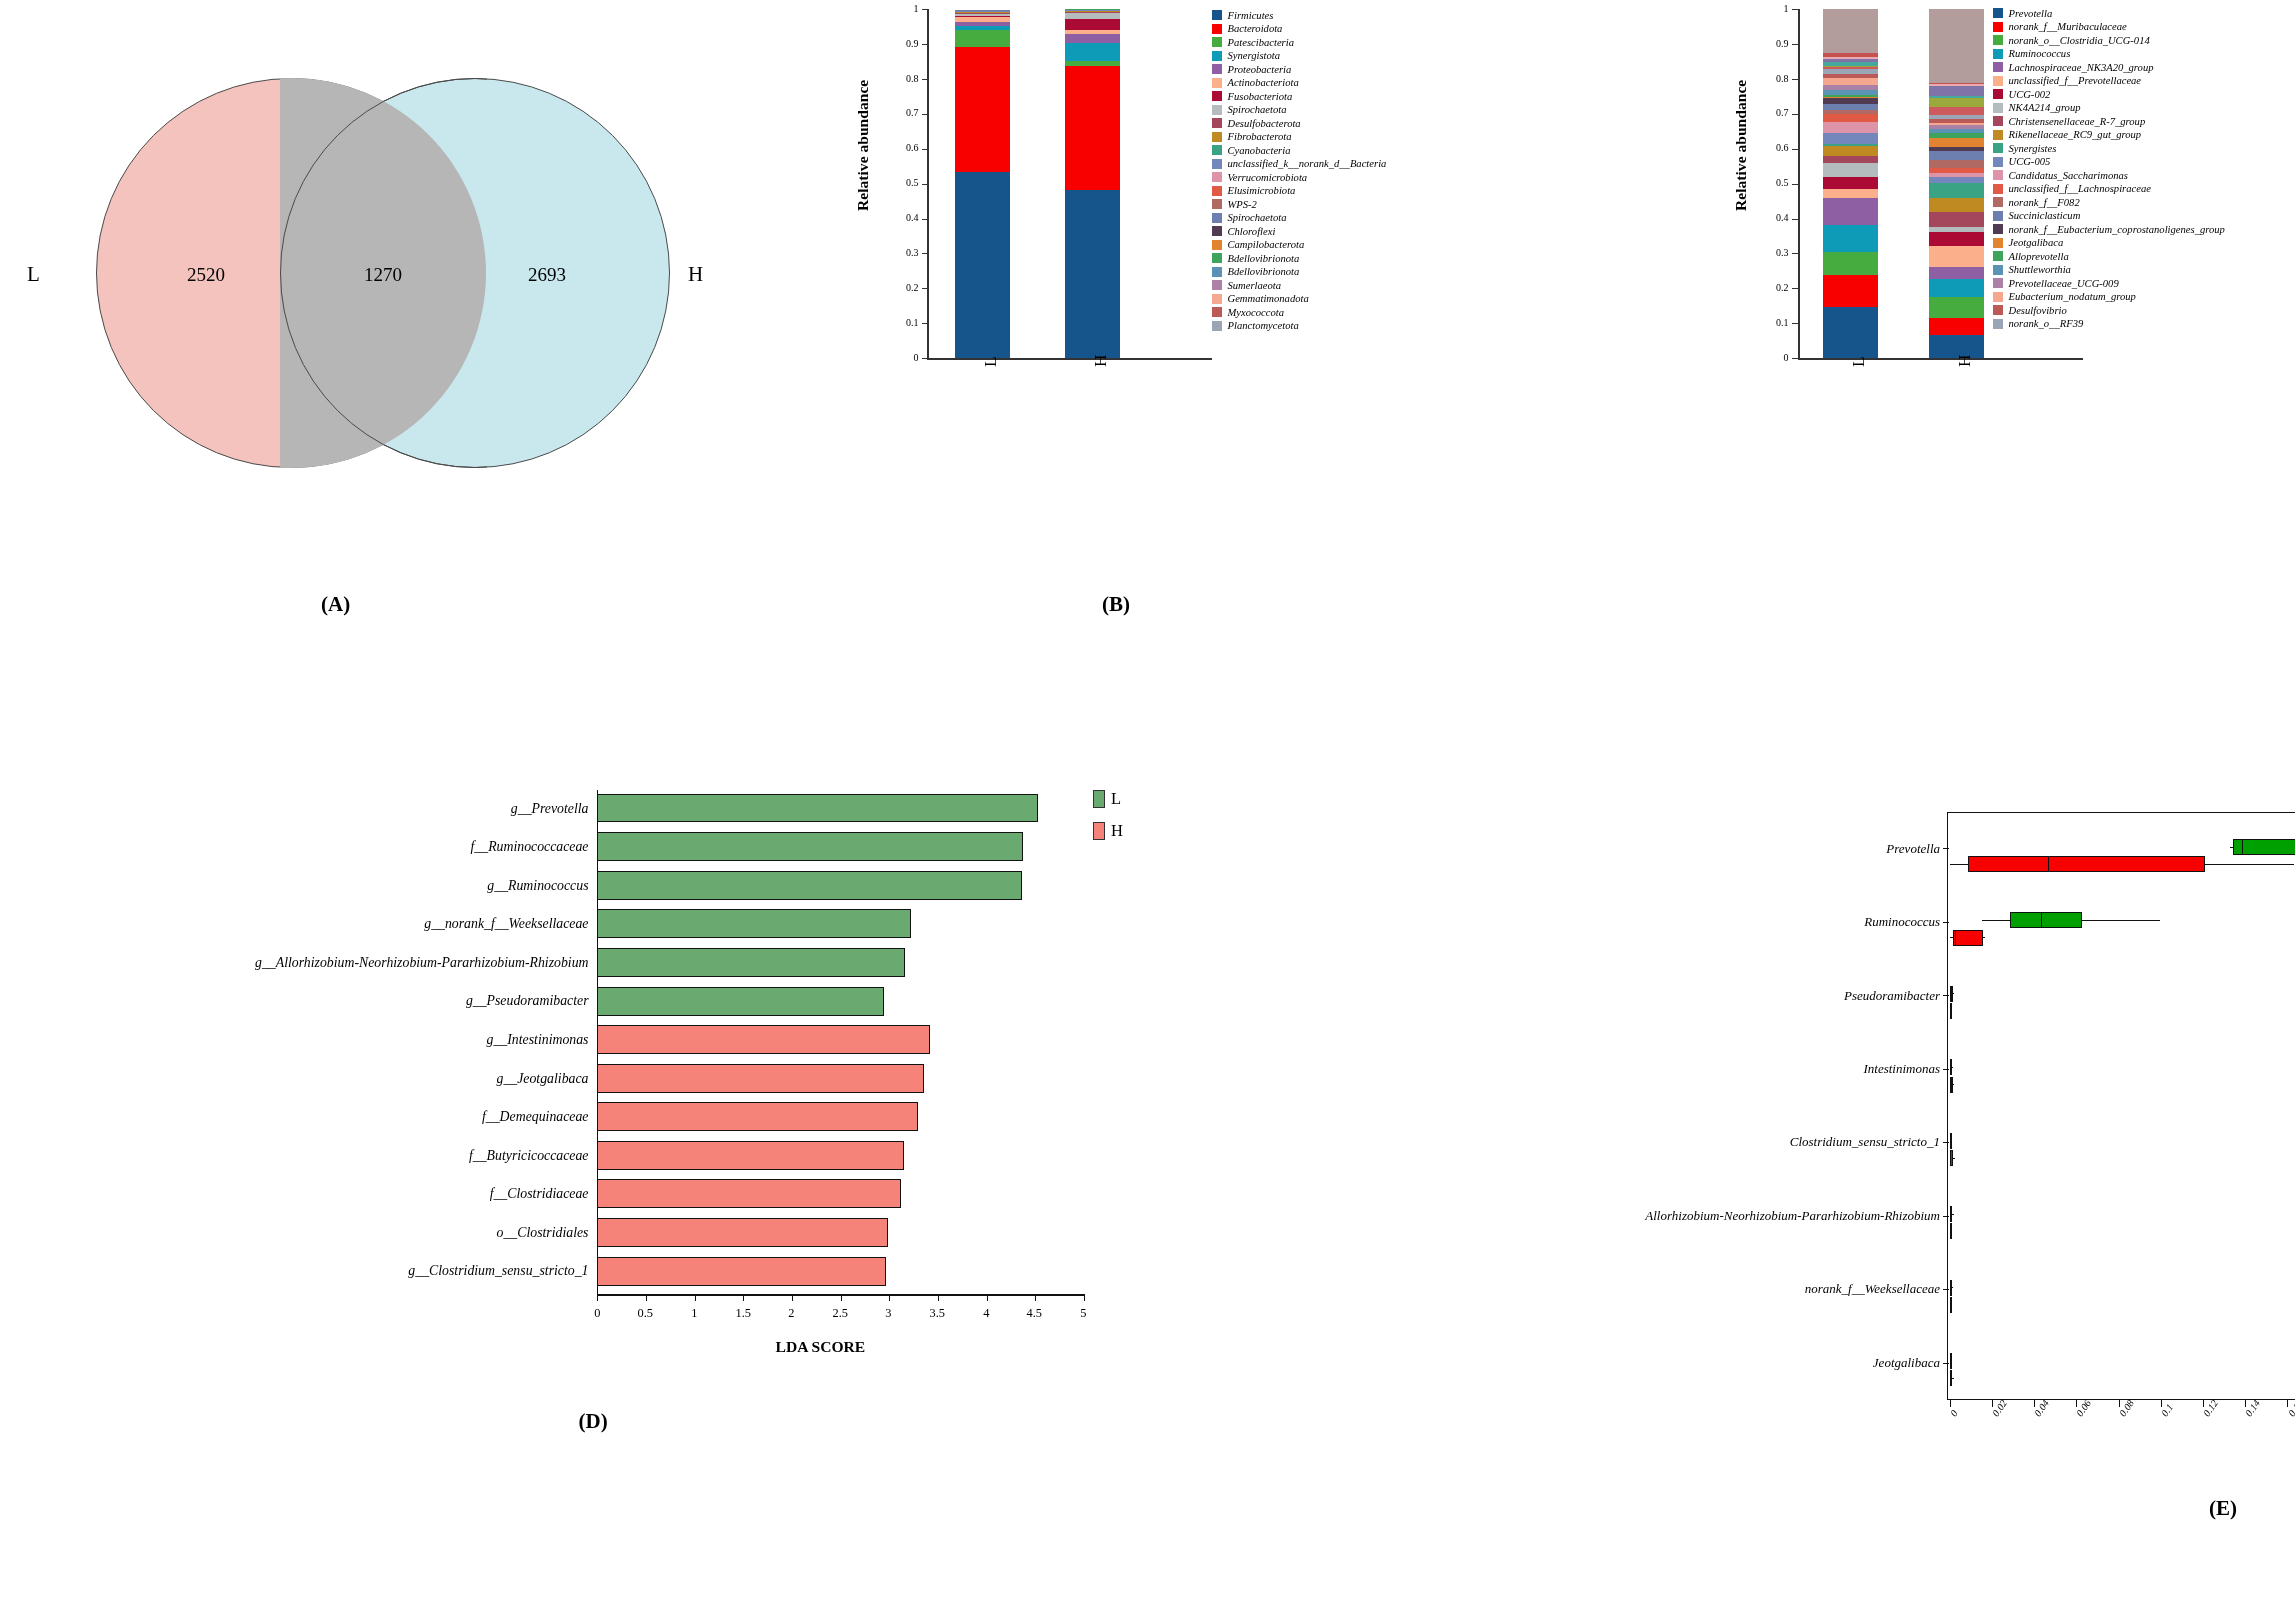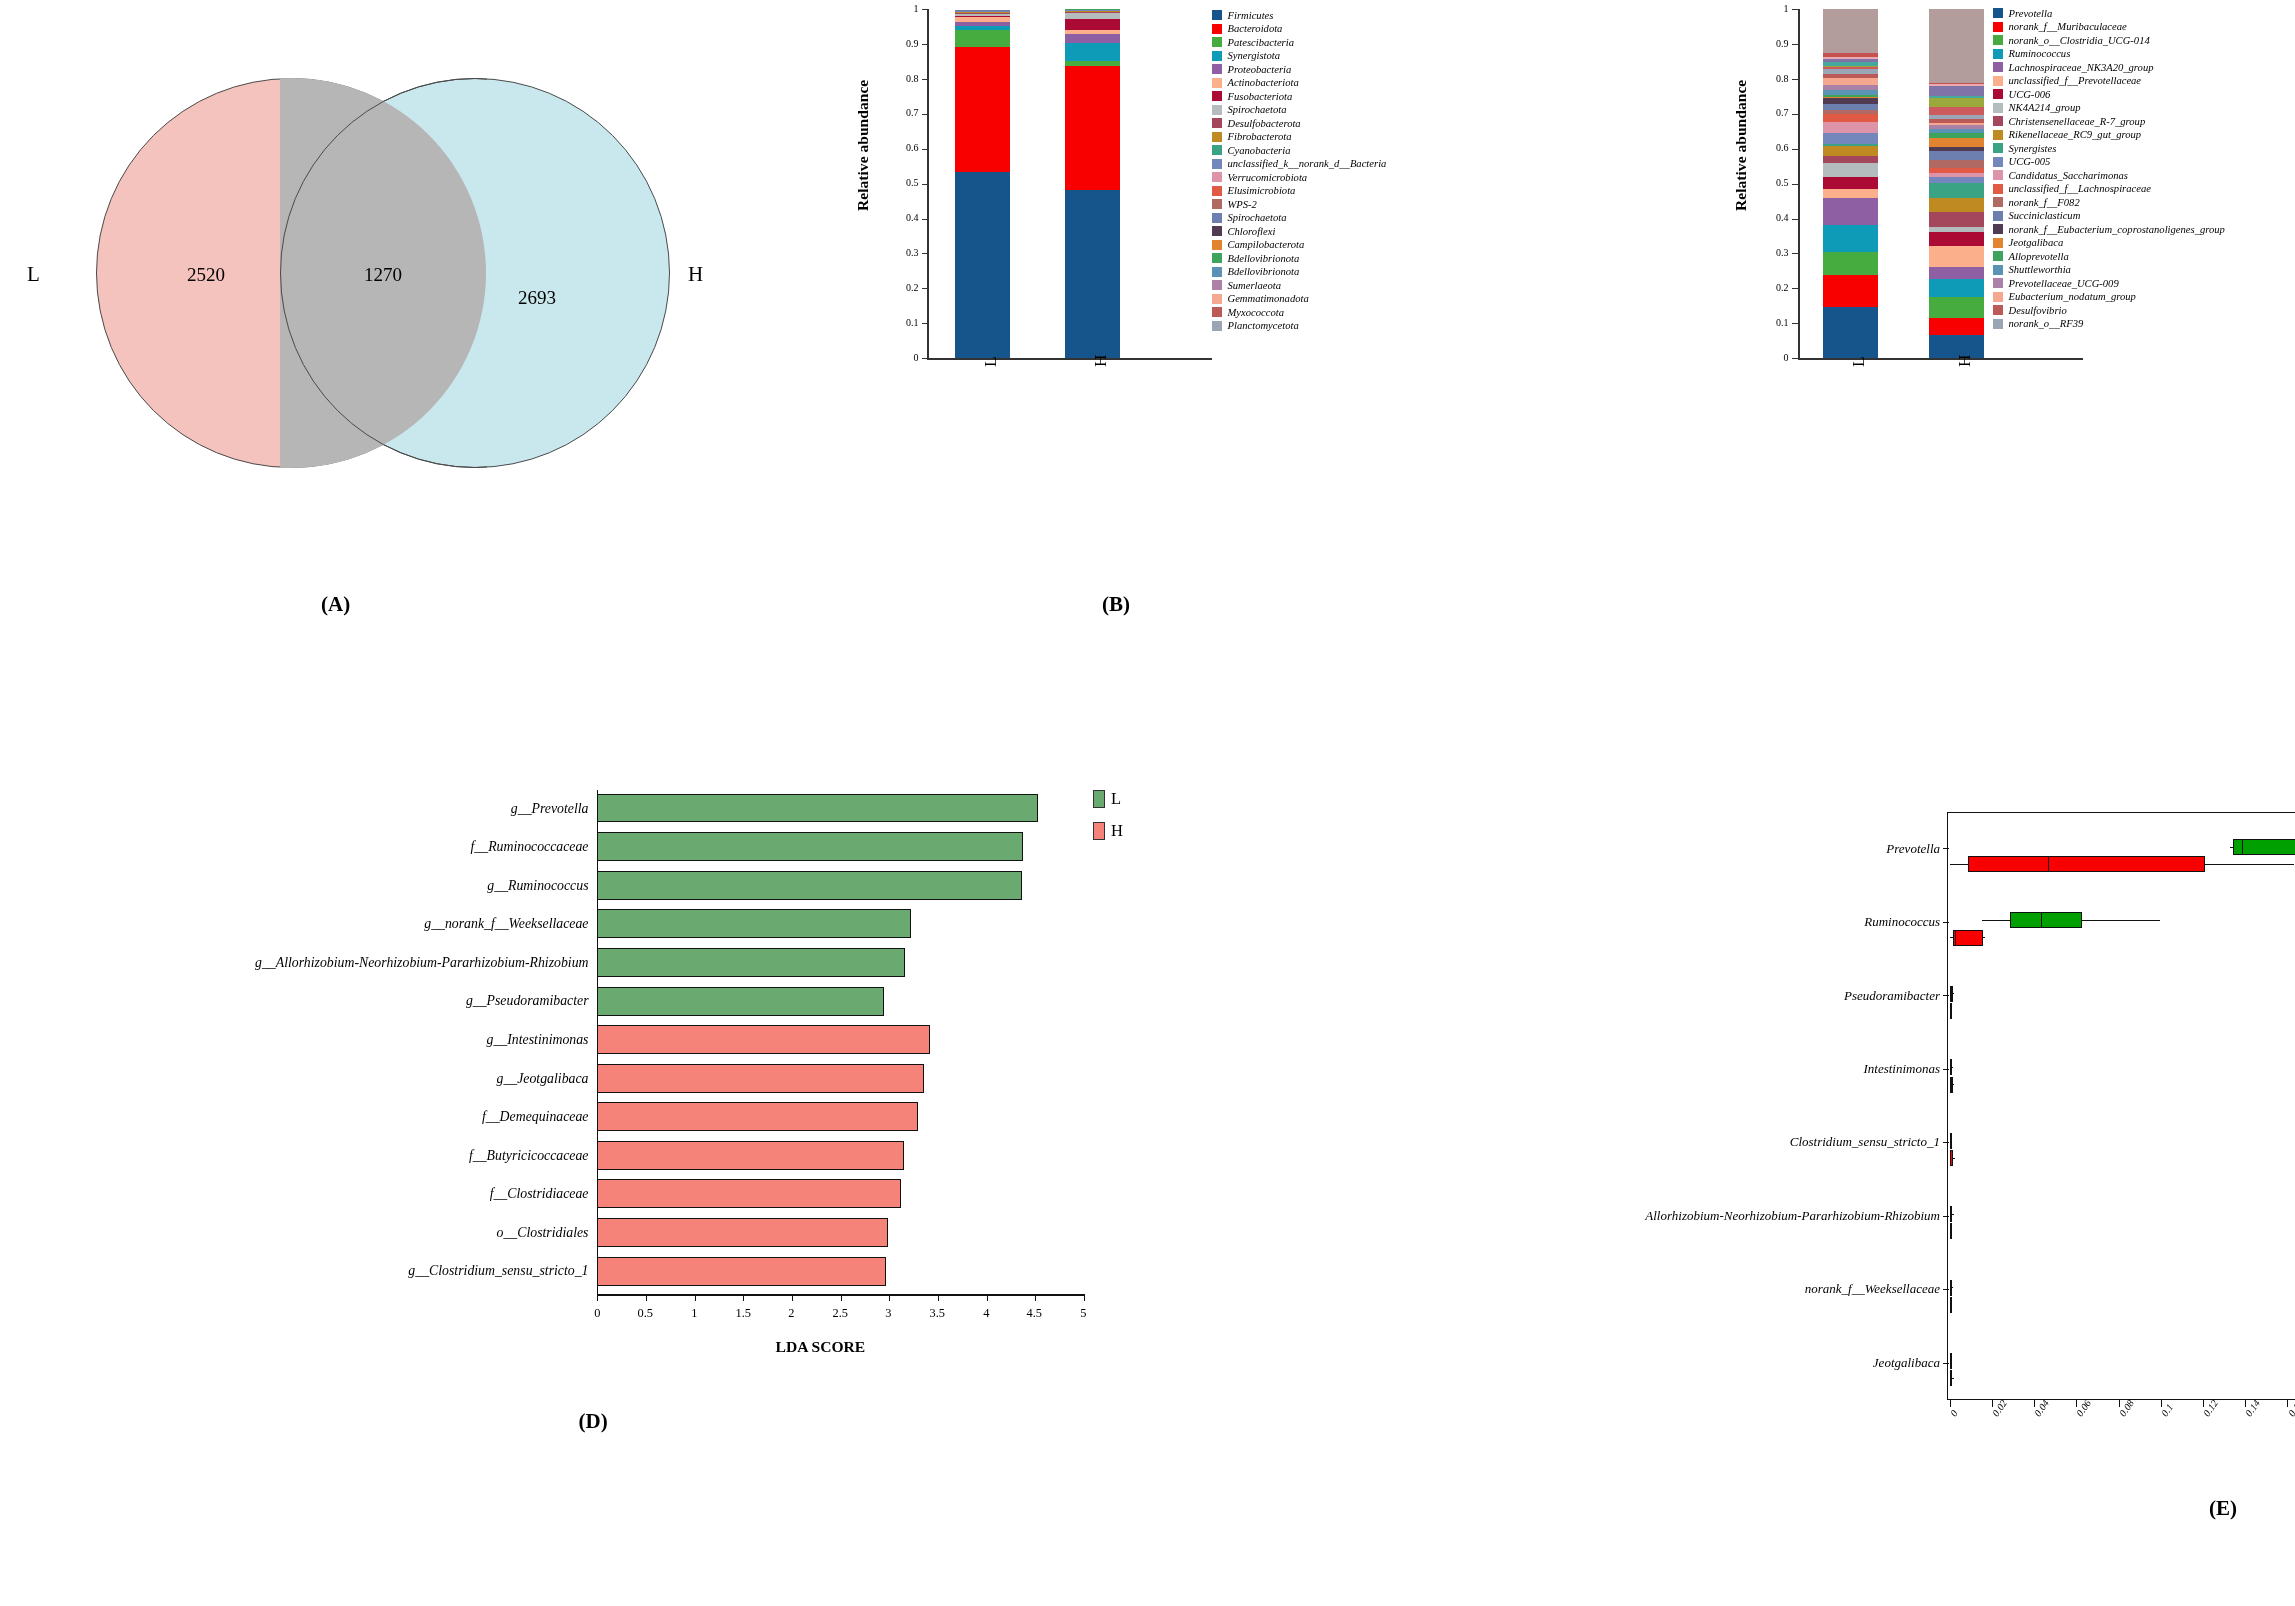--- a/index.html
+++ b/index.html
@@ -57,21 +57,21 @@
 
 <div class="panel" id="panelA">
   <div class="venn-wrap">
     <div class="circ circL"></div>
     <div class="circ circH"></div>
     <div class="lens"></div>
     <div class="vlab" style="left:-69px;">L</div>
     <div class="vlab" style="left:592px;">H</div>
     <div class="vnum" style="left:41px;">2520</div>
     <div class="vnum" style="left:218px;">1270</div>
-    <div class="vnum" style="left:372px;margin-top:23px;">2693</div>
+    <div class="vnum" style="left:382px;">2693</div>
   </div>
   <div class="pcap" style="left:321px;top:592px;">(A)</div>
 </div>
 
 <div class="panel" id="panelB" style="left:808px;top:0;width:744px;height:716px;">
   <div class="axis-title" style="left:46px;top:211px;">Relative abundance</div>
   <div id="b-axis">
       <div class="axisline" style="left: 119px; top: 9.2px; width: 1.8px; height: 349px;"></div>
       <div class="axisline" style="left: 119px; top: 358px; width: 285px; height: 1.8px;"></div>
       <div class="tickmark" style="left: 114px; top: 358px;"></div>
@@ -368,21 +368,21 @@
       <div class="lg-item">
         <div class="sw" style="background: rgb(143, 95, 164);"></div>
         <div class="lg-txt">Lachnospiraceae_NK3A20_group</div>
       </div>
       <div class="lg-item">
         <div class="sw" style="background: rgb(251, 176, 139);"></div>
         <div class="lg-txt">unclassified_f__Prevotellaceae</div>
       </div>
       <div class="lg-item">
         <div class="sw" style="background: rgb(170, 10, 51);"></div>
-        <div class="lg-txt">UCG-006</div>
+        <div class="lg-txt">UCG-002</div>
       </div>
       <div class="lg-item">
         <div class="sw" style="background: rgb(180, 188, 190);"></div>
         <div class="lg-txt">NK4A214_group</div>
       </div>
       <div class="lg-item">
         <div class="sw" style="background: rgb(165, 71, 92);"></div>
         <div class="lg-txt">Christensenellaceae_R-7_group</div>
       </div>
       <div class="lg-item">

